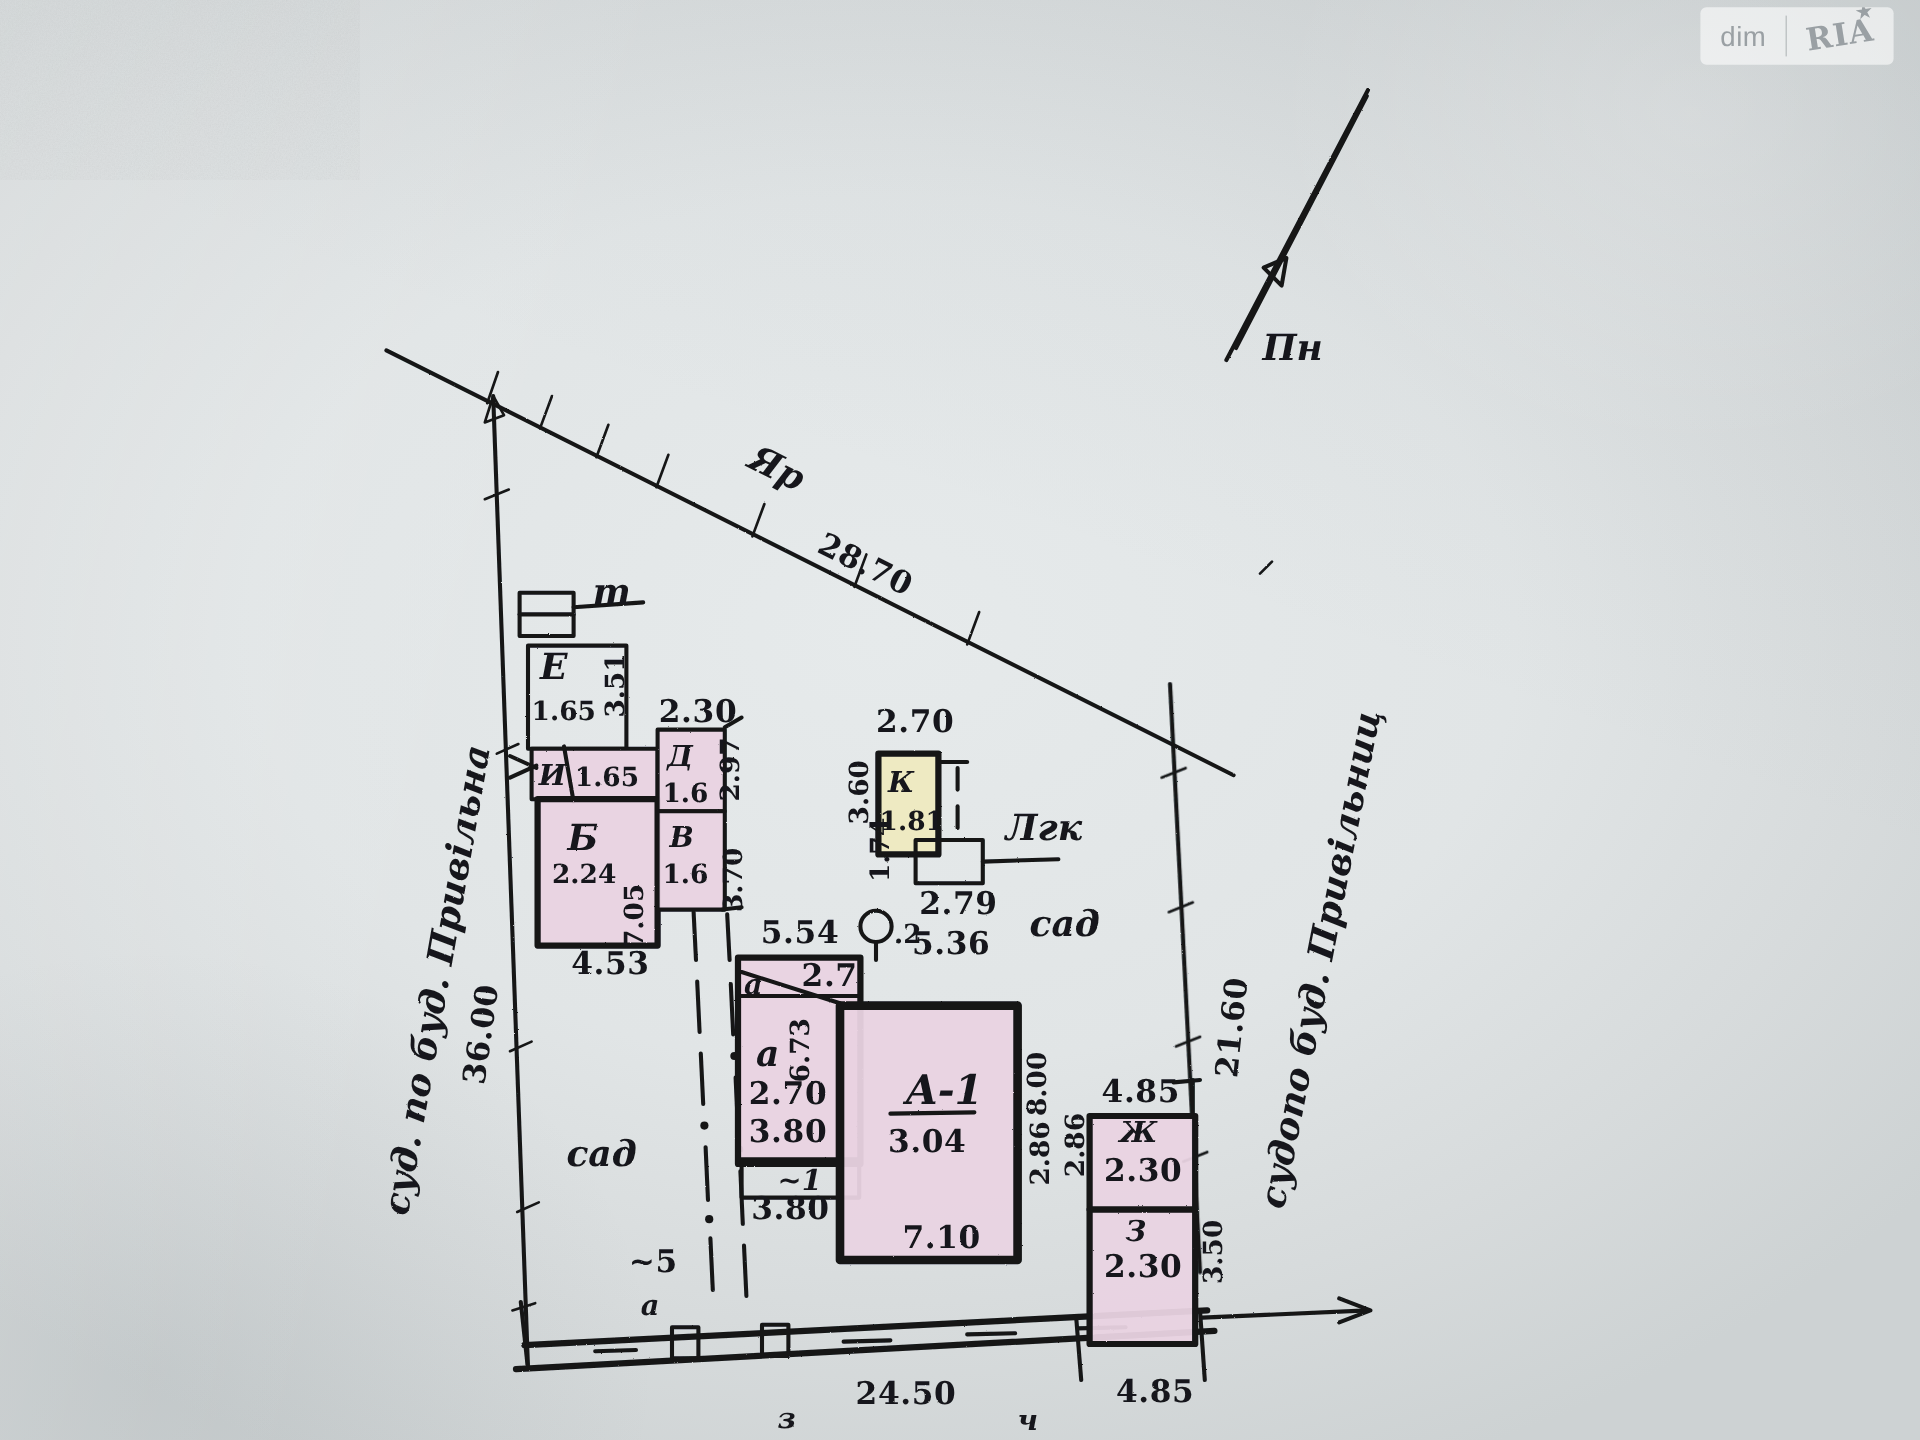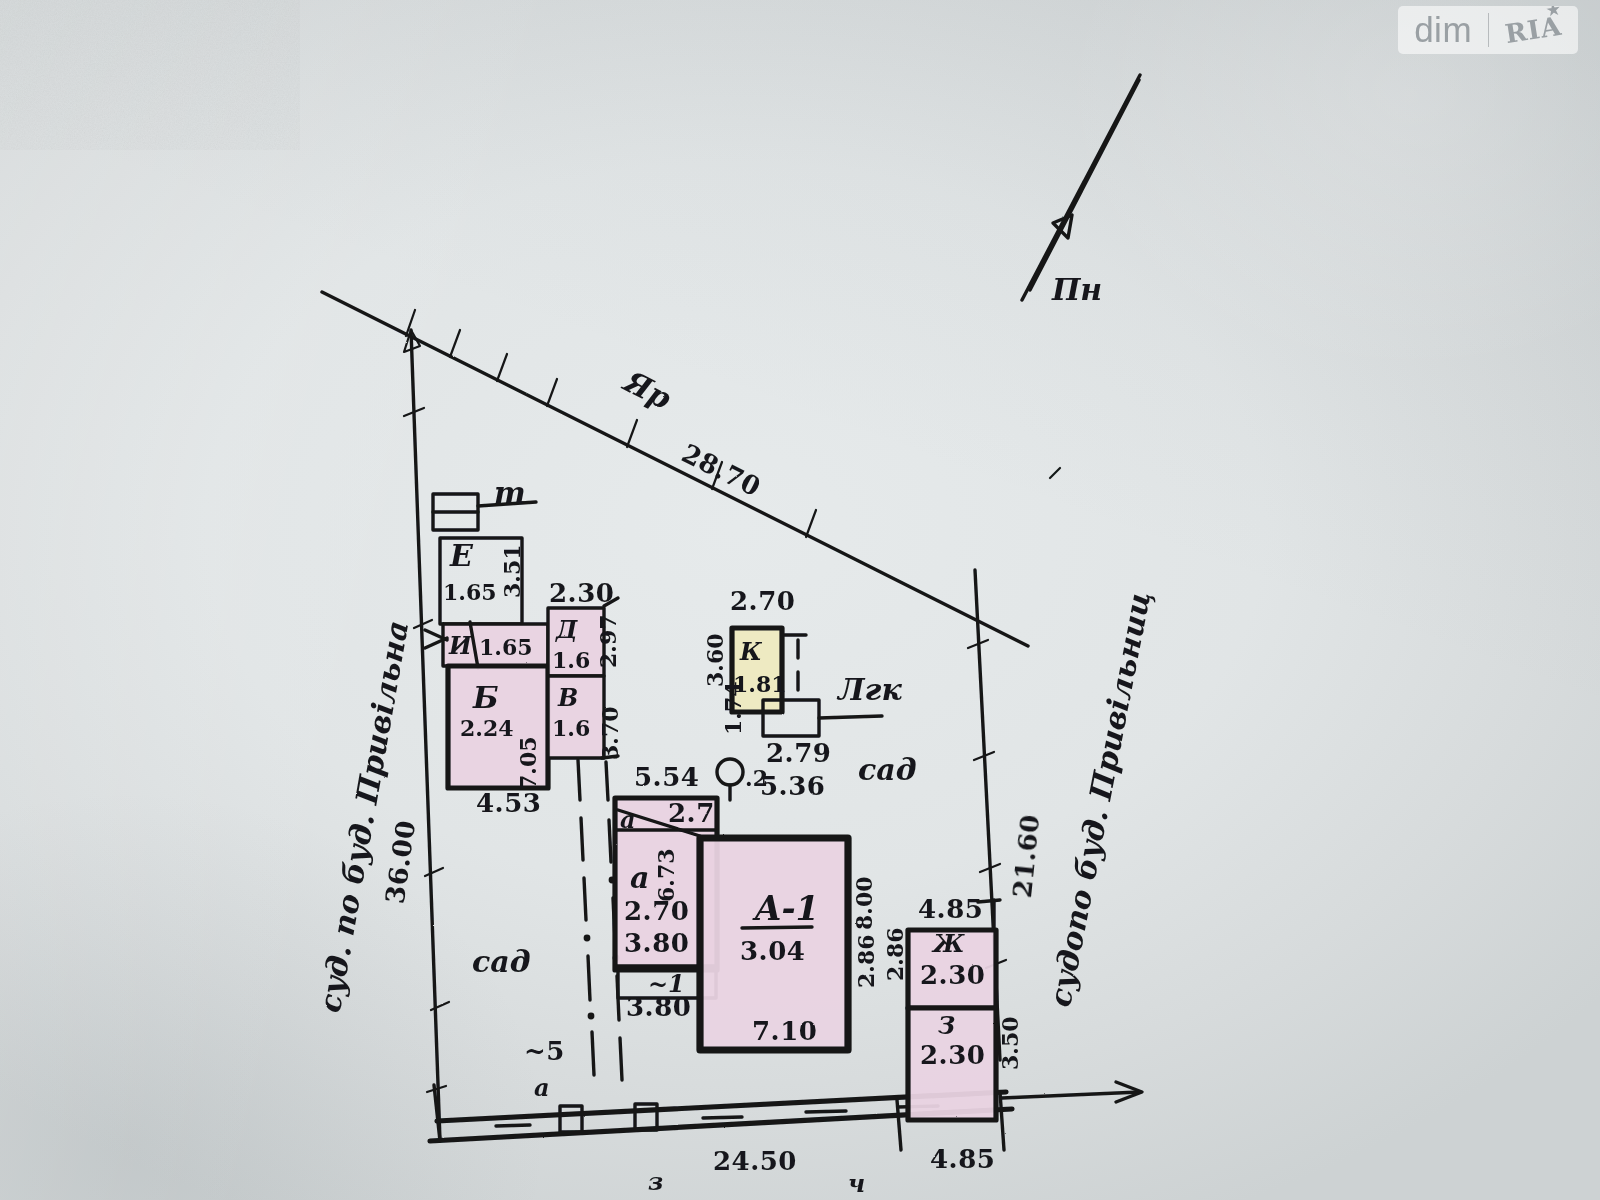--- a/index.html
+++ b/index.html
@@ -72,21 +72,21 @@
     border-radius:5px;
     overflow:hidden;
   }
   #wm .cell{
     display:flex;align-items:center;justify-content:center;
     padding:0 16px;
   }
   #wm .sep{width:1px;background:rgba(140,146,150,.55);margin:7px 0;}
   #wm .dim{
     font-family:"Liberation Sans", sans-serif;
-    font-size:35px;color:#9aa0a4;letter-spacing:.5px;
+    font-size:23px;color:#9aa0a4;letter-spacing:.5px;
   }
   #wm .ria{
     font-family:"DejaVu Serif", serif;
     font-size:26px;color:#9aa0a4;font-weight:700;
     transform:rotate(-9deg);letter-spacing:1px;
     position:relative;
   }
   #wm .star{
     position:absolute;right:-2px;top:-11px;font-size:15px;color:#9aa0a4;
   }

